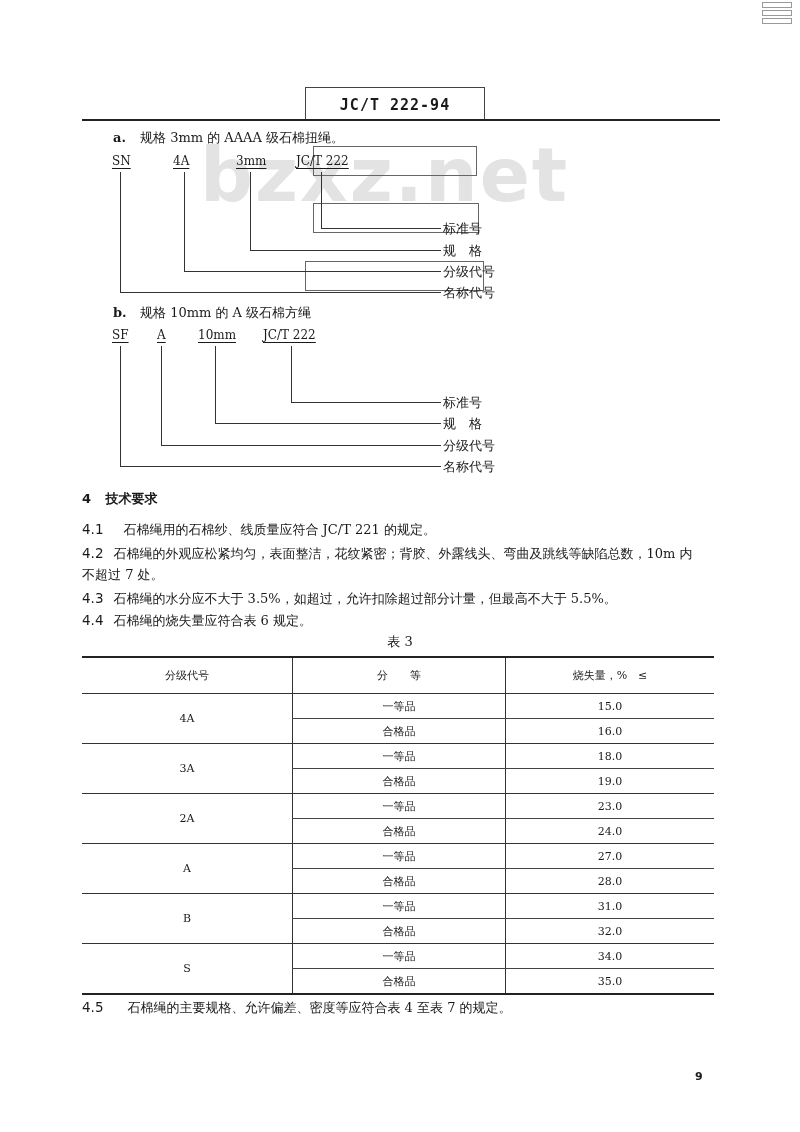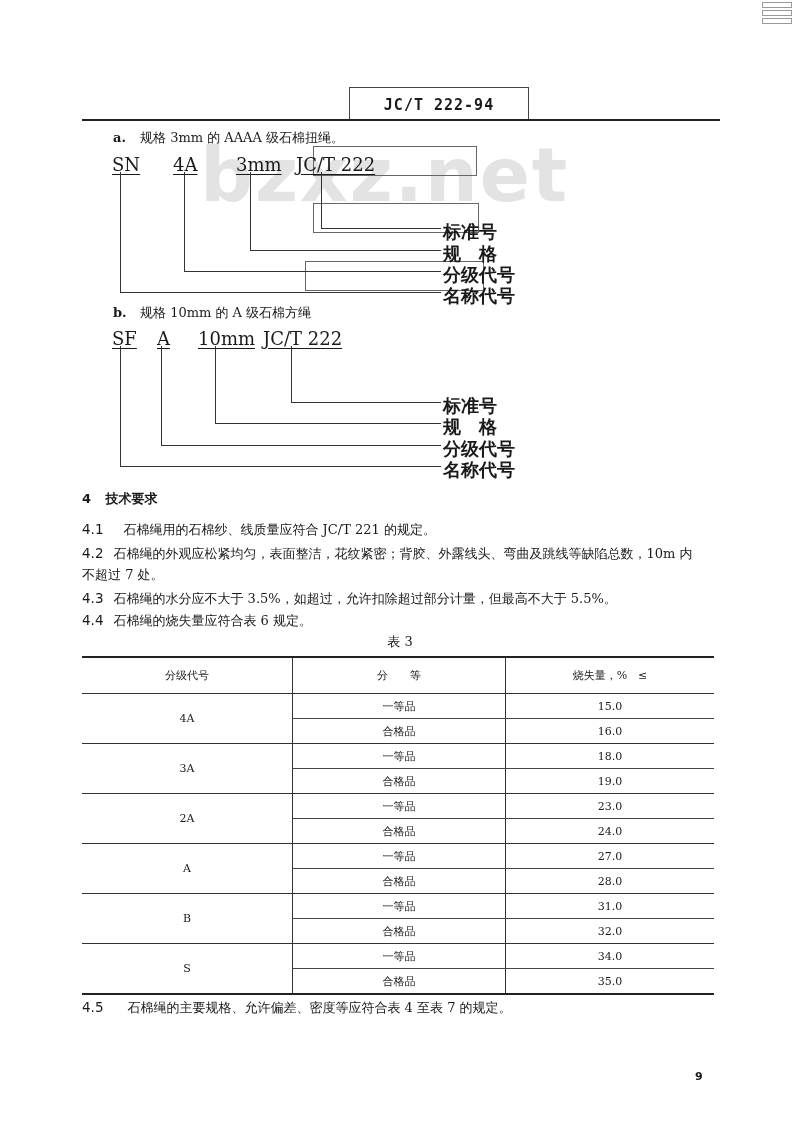--- a/index.html
+++ b/index.html
@@ -1,30 +1,30 @@
 <!DOCTYPE html>
 <html><head>
 <meta charset="utf-8">
 <style>
   html, body { margin:0; padding:0; }
   body { width:800px; height:1132px; background:#fff; position:relative; overflow:hidden;
          font-family:"DejaVu Serif", "Liberation Serif", serif; color:#1a1a1a; }
   .abs { position:absolute; }
   .header-box { left:305px; top:87px; width:178px; height:33px; border:1px solid #444; border-bottom:none;
                 text-align:center; line-height:34px; font-size:15px; font-weight:bold; letter-spacing:1px;
-                font-family:"DejaVu Sans Mono","Liberation Mono",monospace;margin-left:44px; }
+                font-family:"DejaVu Sans Mono","Liberation Mono",monospace; }
   .header-rule { left:82px; top:119px; width:638px; height:2px; background:#222; }
   .watermark { left:200px; top:138px; font-family:"DejaVu Sans","Liberation Sans",sans-serif;
                font-size:74px; font-weight:bold; color:#e3e3e3; letter-spacing:2px; line-height:1; }
   .wm-box { border:1px solid #666; }
   .t13 { font-size:13px; line-height:16px; white-space:nowrap; }
-  .code { font-size:18px; text-decoration:underline; text-underline-offset:3px; white-space:nowrap; }
+  .code { font-size:12px; text-decoration:underline; text-underline-offset:3px; white-space:nowrap; }
   .vline { background:#333; width:1px; }
   .hline { background:#333; height:1px; }
-  .label { font-size:18px; white-space:nowrap;font-weight:bold; }
+  .label { font-size:13px; white-space:nowrap; }
   .sec { font-family:"DejaVu Sans","Liberation Sans",sans-serif; }
   .num { font-family:"DejaVu Sans","Liberation Sans",sans-serif; font-size:13.5px; }
   .para { font-size:13px; line-height:16px; }
   table.t3 { position:absolute; left:82px; top:656px; width:632px; border-collapse:collapse; font-size:11px; }
   table.t3 td, table.t3 th { text-align:center; font-weight:normal; padding:0; height:24px; }
   table.t3 thead th { height:35px; border-top:2px solid #222; border-bottom:1.5px solid #333; }
   table.t3 .c1 { width:210px; }
   table.t3 .c2 { width:212px; border-left:1px solid #333; border-right:1px solid #333; }
   table.t3 tbody tr.grp-end td { border-bottom:1.5px solid #333; }
   table.t3 tbody tr.first td.c2, table.t3 tbody tr.first td.c3 { border-bottom:1px solid #444; }

